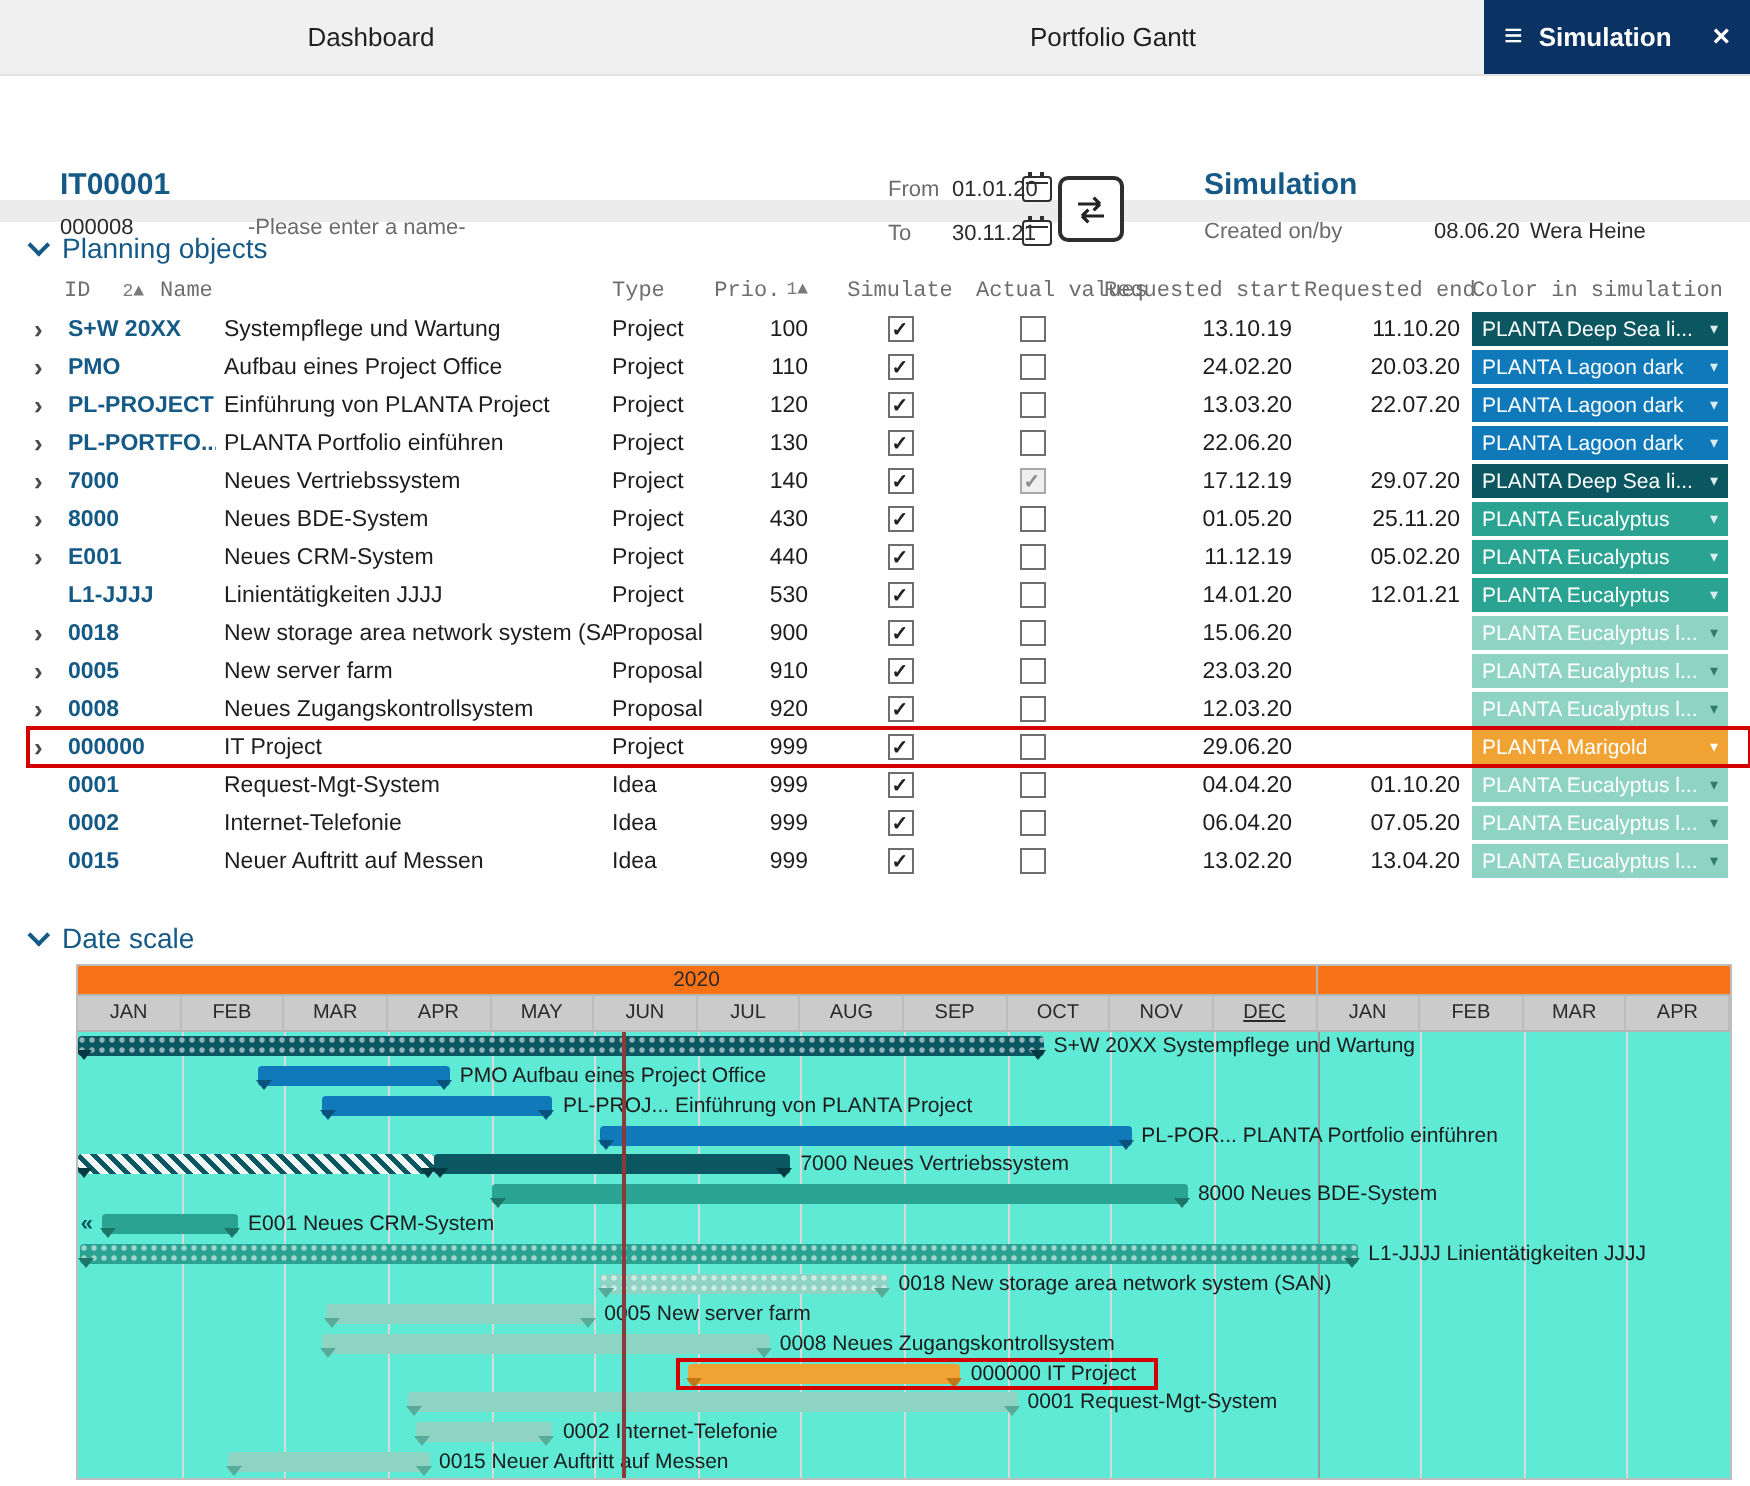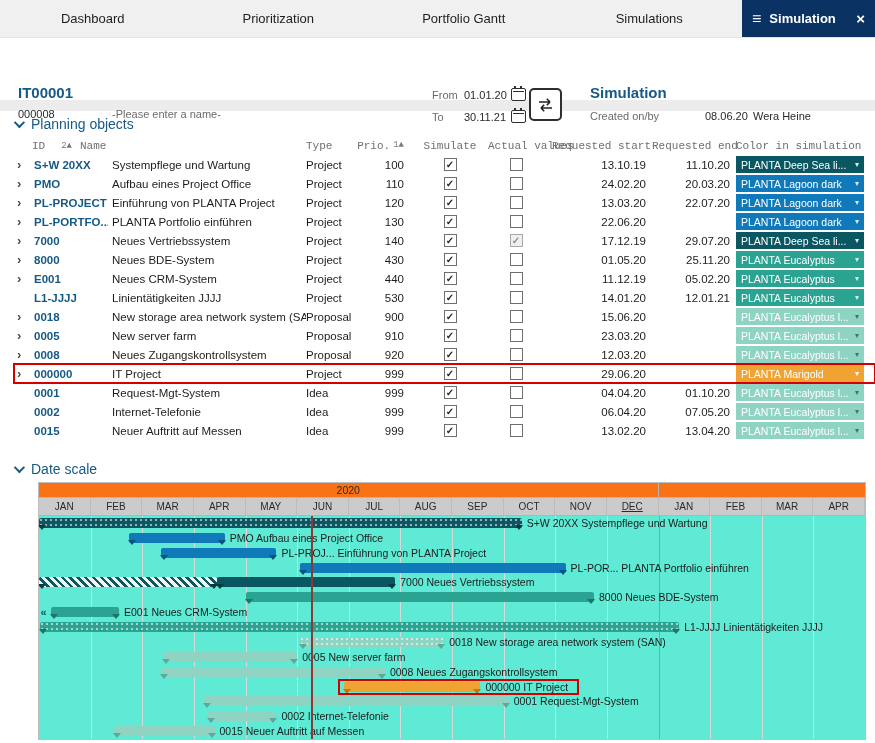--- a/index.html
+++ b/index.html
@@ -10,21 +10,21 @@
   .topnav { display:flex; height:38px; background:#f0f0f0; border-bottom:1px solid #e2e2e2; }
   .nav-tabs { flex:1; display:flex; }
   .nav-tab { flex:1; display:flex; align-items:center; justify-content:center; font-size:13px; color:#1f1f1f; cursor:pointer; }
   .active-tab { width:133px; background:#0a3263; color:#fff; display:flex; align-items:center; padding:0 10px; font-size:13px; font-weight:bold; gap:8px; }
   .active-tab .hamburger { font-size:16px; line-height:1; }
   .active-tab .tab-label { flex:1; }
   .active-tab .close-x { font-size:15px; line-height:1; }
 
   
   .pf-header { position:relative; height:62px; background:#fff; }
-  .abs { position:absolute; white-space:nowrap; }
+  .abs { position:absolute; white-space:nowrap;margin-left:12px; }
   .h-title { font-size:15px; font-weight:bold; color:#155a86; }
   .h-small { font-size:11px; color:#2a2a2a; }
   .h-label { font-size:11px; color:#6b6b6b; }
   .cal { width:15px; height:13px; border:1.5px solid #2e2e2e; border-radius:2px; position:absolute; }
   .cal::before { content:""; position:absolute; top:2px; left:1px; right:1px; border-top:1.5px solid #2e2e2e; }
   .cal::after { content:""; position:absolute; top:-3px; left:2px; width:2px; height:3px; background:#2e2e2e; box-shadow:6px 0 #2e2e2e; }
   .refresh-btn { position:absolute; left:529px; top:50px; width:33px; height:33px; border:2px solid #2e2e2e; border-radius:5px; background:#fff; display:flex; align-items:center; justify-content:center; cursor:pointer; }
 
   .divider-strip { height:11px; background:#ececec; }
 
@@ -77,23 +77,21 @@
   .glabel { position:absolute; font-size:10.5px; color:#1c1c1c; white-space:nowrap; z-index:3; height:12px; line-height:12px; }
   .gprefix { position:absolute; font-size:11px; font-weight:bold; color:#0a5661; z-index:3; height:12px; line-height:10px; }
   .redbox { position:absolute; border:2px solid #d40000; z-index:5; }
 </style>
 </head>
 <body>
 
 <nav class="topnav">
   <div class="nav-tabs">
       <div class="nav-tab">Dashboard</div>
-      <div class="nav-tab">Prioritization</div>
       <div class="nav-tab">Portfolio Gantt</div>
-      <div class="nav-tab">Simulations</div>
     </div>
   <div class="active-tab">
     <span class="hamburger">≡</span>
     <span class="tab-label">Simulation</span>
     <span class="close-x">×</span>
   </div>
 </nav>
 
 <header class="pf-header">
   <span class="abs h-title" style="left:18px; top:46px;">IT00001</span>

